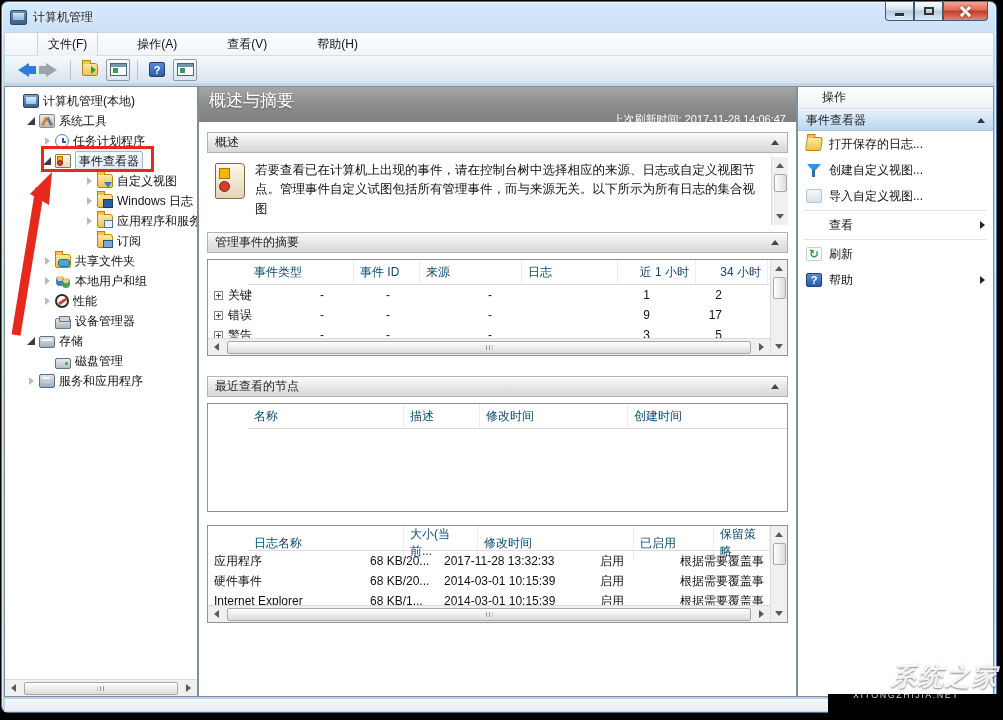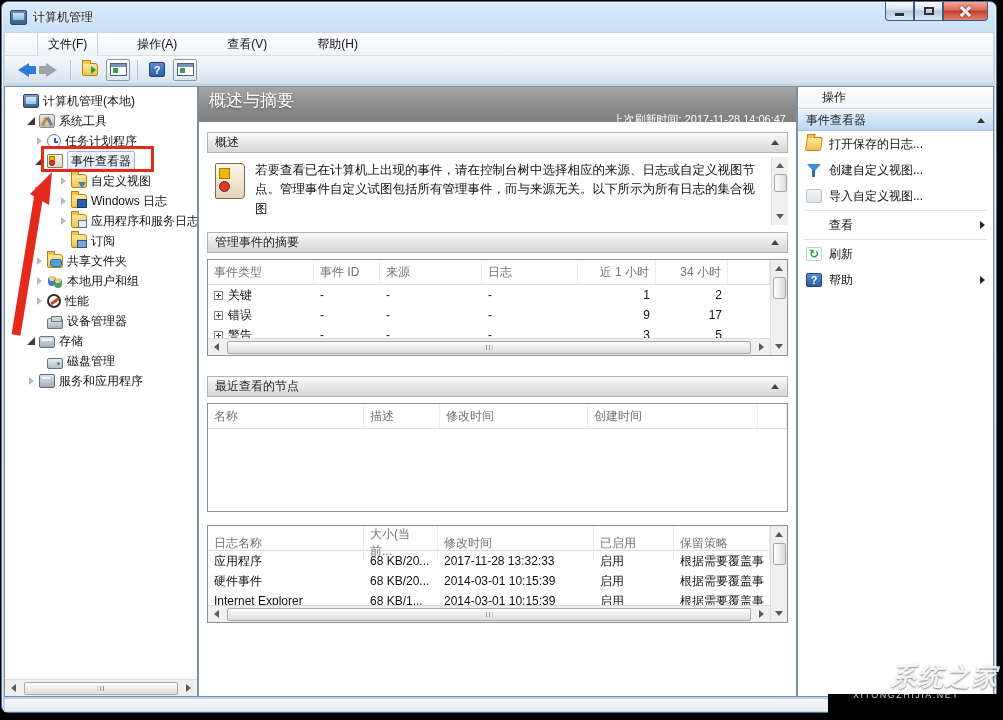--- a/index.html
+++ b/index.html
@@ -52,21 +52,21 @@
     font-size:11px; font-weight:bold; display:flex; align-items:center; justify-content:center; }
 
   
   .content { flex:1; display:flex; margin:2px 2px 0 2px; gap:0; min-height:0; }
   .pane { background:#fff; border:1px solid #828f9b; }
 
   
   .tree-pane { width:194px; display:flex; flex-direction:column; }
   .tree-body { flex:1; overflow:hidden; padding-top:4px; position:relative; }
   .tree-row { height:20px; display:flex; align-items:center; font-size:12px; color:#111; white-space:nowrap; }
-  .lv0{padding-left:4px;} .lv1{padding-left:20px;} .lv2{margin-left:28px;} .lv3{padding-left:52px;}
+  .lv0{padding-left:4px;} .lv1{padding-left:20px;} .lv2{padding-left:36px;} .lv3{padding-left:32px;margin-left:46px;}
   .exp { width:12px; display:inline-flex; align-items:center; justify-content:center; flex:none; }
   .exp-c2 { width:0;height:0;border-top:4px solid transparent;border-bottom:4px solid transparent;border-left:5px solid #b9b9b9; }
   .exp-e { width:0;height:0;border-left:5px solid transparent;border-top:5px solid transparent;border-right:5px solid #3c3c3c;border-bottom:5px solid #3c3c3c; transform:scale(.8); }
   .ti { width:16px; height:14px; margin:0 4px 0 2px; flex:none; position:relative; }
   .i-computer { background:linear-gradient(#7ea4c9,#3a628f); border:1px solid #27476b; border-radius:2px; }
   .i-computer::before { content:""; position:absolute; inset:2px 2px 3px 2px; background:linear-gradient(#d8ecfb,#9cc3e4); }
   .i-tools { background:linear-gradient(#e8e8e8,#bdbdbd); border:1px solid #8a8a8a; border-radius:2px; }
   .i-tools::before { content:""; position:absolute; left:3px; top:2px; width:3px; height:9px; background:#c98a2c; transform:rotate(28deg); }
   .i-tools::after { content:""; position:absolute; left:8px; top:2px; width:3px; height:9px; background:#6f7d8a; transform:rotate(-28deg); }
   .i-clock { border-radius:50%; background:radial-gradient(#ffffff 55%,#cfe0ee); border:1px solid #5f83a8; width:14px; height:14px; }
@@ -126,21 +126,21 @@
   .overview-box { display:flex; margin-top:4px; }
   .overview-inner { flex:1; display:flex; padding:4px 6px 0 4px; height:62px; overflow:hidden; }
   .ov-icon { width:30px; height:36px; flex:none; margin:2px 10px 0 4px; position:relative;
     background:linear-gradient(#fdf6ea,#e4d5b8); border:1px solid #7e6c48; border-radius:2px 4px 4px 2px; }
   .ov-icon::before { content:""; position:absolute; left:3px; top:4px; width:9px; height:9px; background:#f2b705; border:1px solid #a87900; }
   .ov-icon::after { content:""; position:absolute; left:3px; top:17px; width:9px; height:9px; border-radius:50%; background:#d23f31; border:1px solid #8e1f14; }
   .ov-text { font-size:12.5px; line-height:1.55; color:#111; }
 
   .dtable { border:1px solid #919191; margin-top:6px; display:flex; }
   .dtable-main { flex:1; min-width:0; display:flex; flex-direction:column; }
-  .grid-head { display:grid; height:25px; align-items:center; border-bottom:1px solid #dcdcdc; font-size:12px; color:#737373; }
+  .grid-head { display:grid; height:25px; align-items:center; border-bottom:1px solid #dcdcdc; font-size:12px; color:#0c4a6e;margin-left:40px; }
   .grid-head > div { padding:0 6px; border-right:1px solid #ececec; height:100%; display:flex; align-items:center; }
   .grid-row { display:grid; height:20px; align-items:center; font-size:12px; color:#111; }
   .grid-row > div { padding:4px 6px; overflow:hidden; white-space:nowrap; }
   .num { text-align:right; justify-content:flex-end; }
   .cols-summary { grid-template-columns:106px 66px 102px 96px 78px 72px 1fr; }
   .cols-recent  { grid-template-columns:156px 76px 148px 170px 1fr; }
   .cols-log     { grid-template-columns:156px 74px 156px 80px 1fr; }
   .rows-clip { overflow:hidden; }
   .plusbox { display:inline-block; width:9px; height:9px; border:1px solid #848484; position:relative; margin-right:5px; vertical-align:-1px; background:#fff; }
   .plusbox::before { content:""; position:absolute; left:1px; top:3px; width:5px; height:1px; background:#4a4a4a; }

